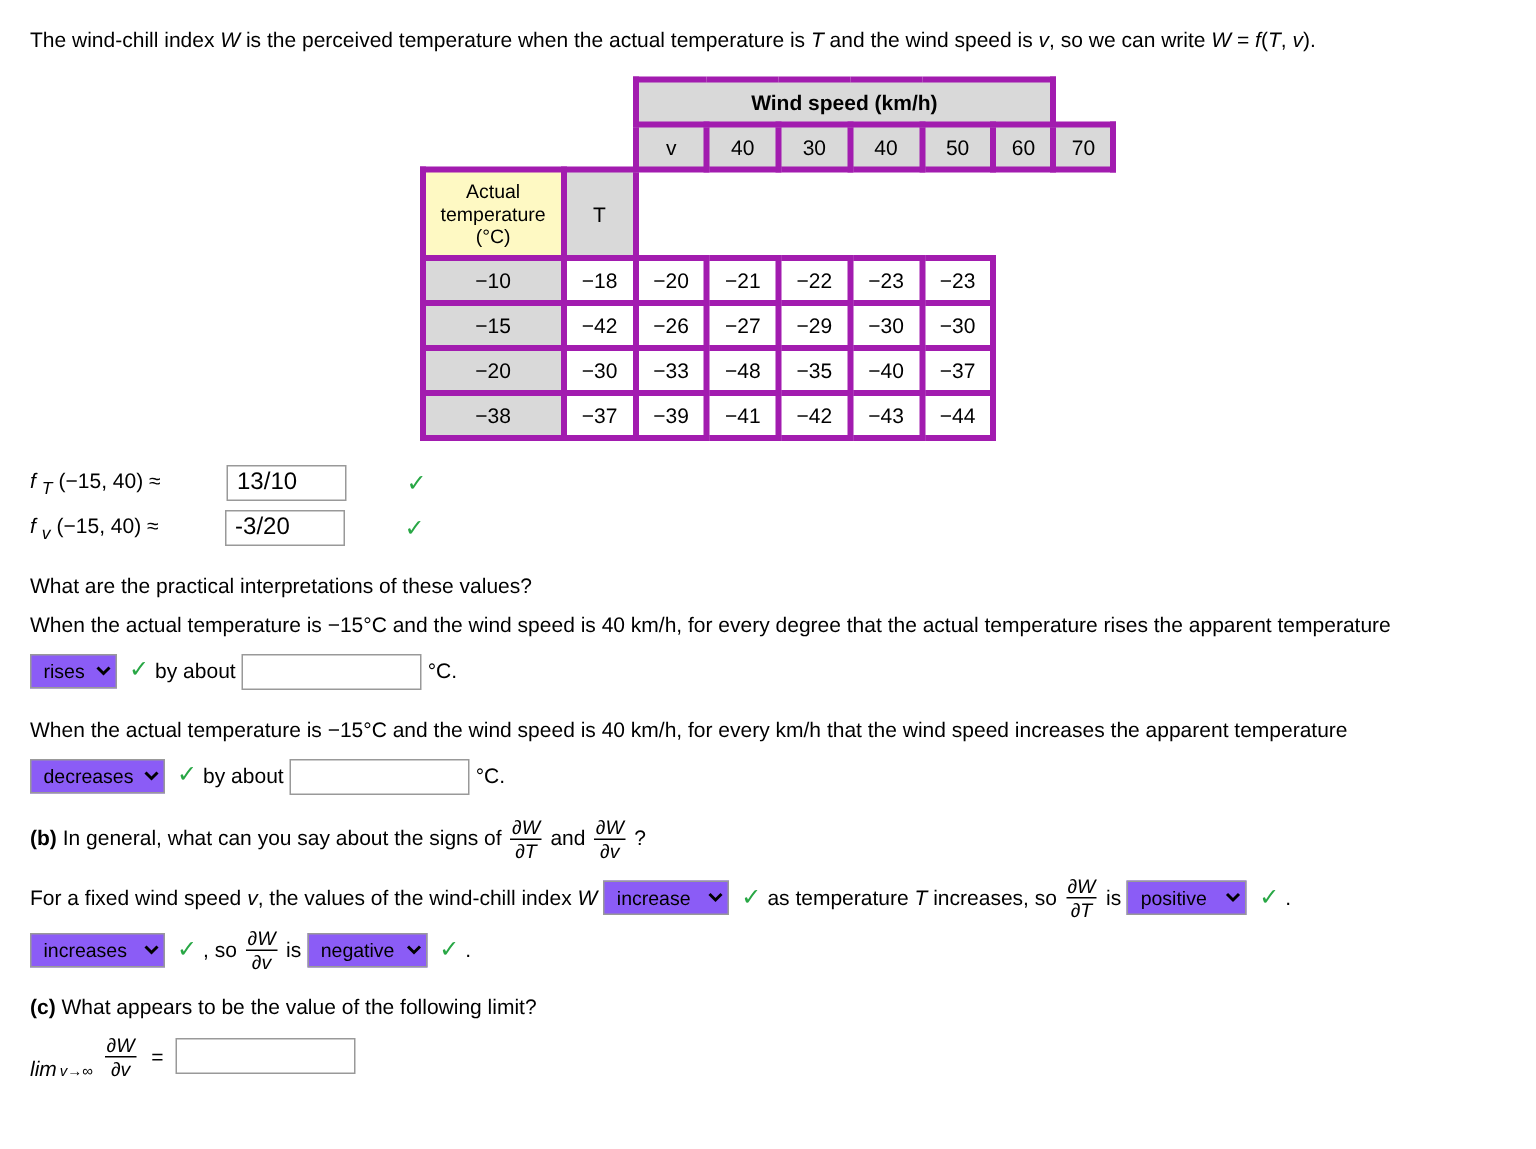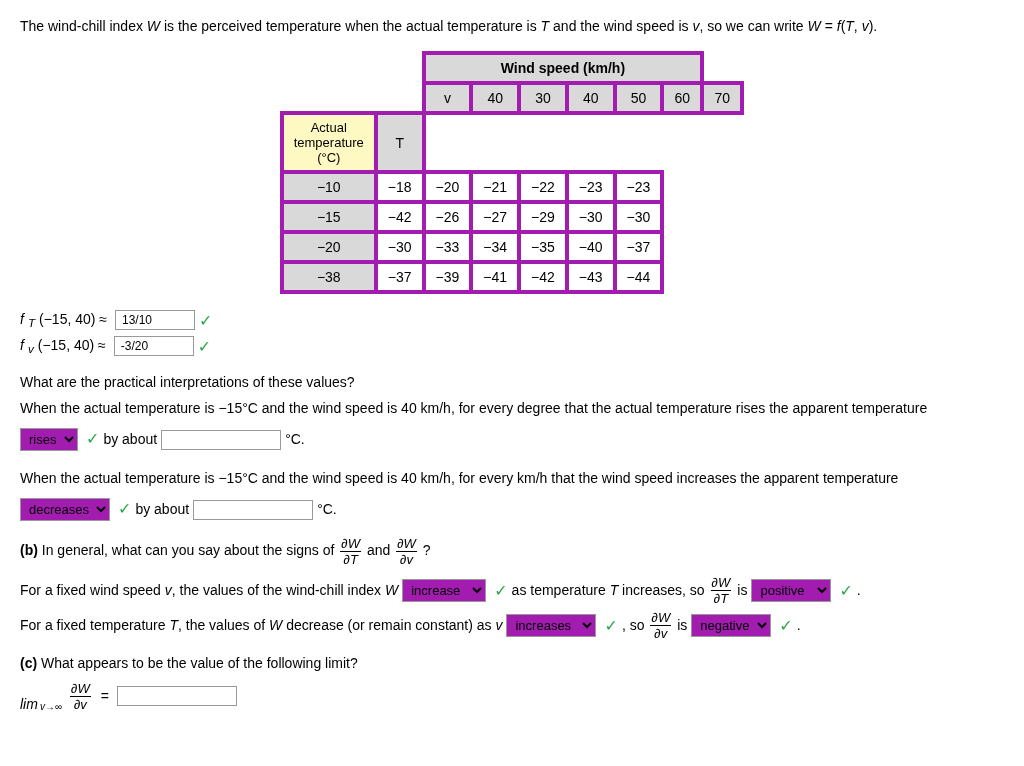--- a/index.html
+++ b/index.html
@@ -61,44 +61,45 @@
     .section {
       margin-bottom: 10px;
     }
 
     
     .answer-row {
       display: flex;
       align-items: center;
       margin-bottom: 6px;
       flex-wrap: wrap;
+      gap: 36px;
     }
     .answer-row span {
       margin-right: 4px;
     }
     .input-box {
       border: 1px solid #999;
       padding: 2px 6px;
       min-width: 80px;
       display: inline-block;
       background: #fff;
-      font-size: 12px;
+      font-size: 16px;
     }
     .check-mark {
       color: #28a745;
       font-size: 16px;
       margin-left: 4px;
     }
 
     
     select {
       border: 1px solid #999;
       padding: 2px 4px;
       font-size: 13px;
-      background: #a21caf;
+      background: #8b5cf6;
       cursor: pointer;
     }
 
     
     .interp-block {
       margin-bottom: 12px;
       line-height: 1.8;
     }
     .interp-line {
       display: flex;
@@ -178,21 +179,21 @@
         <td class="data-cell">−26</td>
         <td class="data-cell">−27</td>
         <td class="data-cell">−29</td>
         <td class="data-cell">−30</td>
         <td class="data-cell">−30</td>
       </tr>
       <tr>
         <td class="temp-value-cell">−20</td>
         <td class="data-cell">−30</td>
         <td class="data-cell">−33</td>
-        <td class="data-cell">−34</td>
+        <td class="data-cell">−48</td>
         <td class="data-cell">−35</td>
         <td class="data-cell">−40</td>
         <td class="data-cell">−37</td>
       </tr>
       <tr>
         <td class="temp-value-cell">−38</td>
         <td class="data-cell">−37</td>
         <td class="data-cell">−39</td>
         <td class="data-cell">−41</td>
         <td class="data-cell">−42</td>
@@ -278,21 +279,20 @@
     <span>is</span>
     <select>
       <option>positive</option>
       <option>negative</option>
     </select>
     <span class="check-mark">✓</span>
     <span>.</span>
   </div>
 
   <div class="interp-line">
-    <span>For a fixed temperature <span class="italic">T</span>, the values of <span class="italic">W</span> decrease (or remain constant) as <span class="italic">v</span></span>
     <select>
       <option>increases</option>
       <option>decreases</option>
     </select>
     <span class="check-mark">✓</span>
     <span>, so</span>
     <span class="inline-frac">
       <span class="n">∂<span class="italic">W</span></span>
       <span class="d">∂<span class="italic">v</span></span>
     </span>

